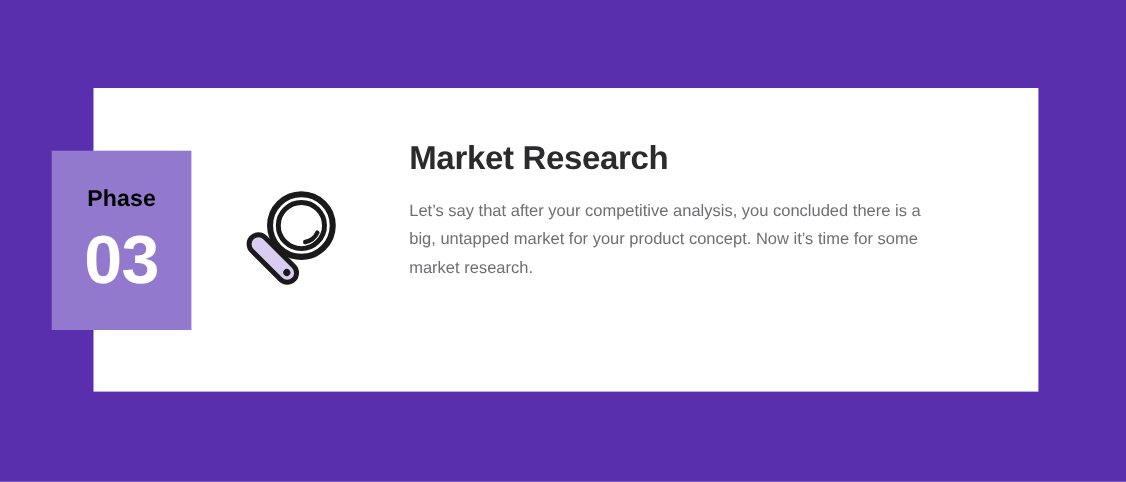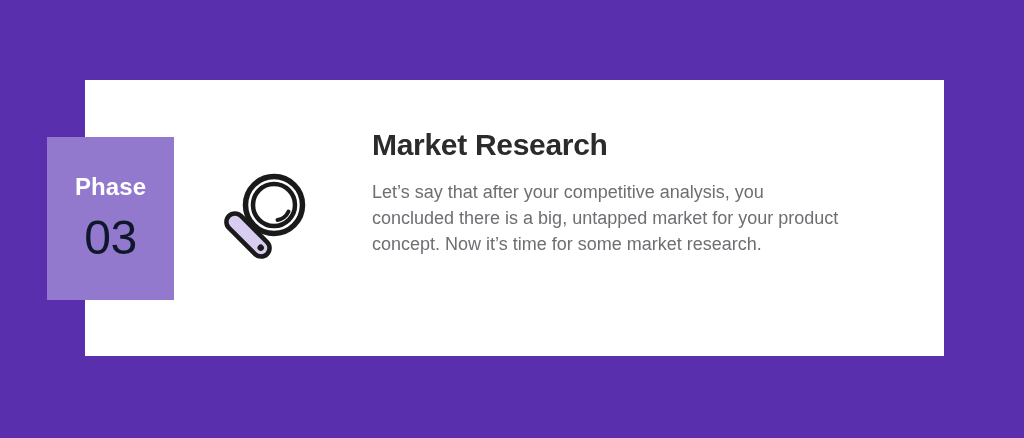--- a/index.html
+++ b/index.html
@@ -41,33 +41,33 @@
     width: 127px;
     height: 163px;
     background: #9279CE;
     z-index: 5;
     display: flex;
     flex-direction: column;
     align-items: center;
     justify-content: center;
   }
   #badge-label {
-    color: #ffffff;
+    color: #000000;
     font-family: "Liberation Sans", sans-serif;
-    font-size: 24px;
+    font-size: 21px;
     font-weight: bold;
     letter-spacing: 0.1px;
     line-height: 1;
     margin-bottom: 15px;
   }
   #badge-number {
-    color: #0f172a;
+    color: #ffffff;
     font-family: "Liberation Sans", sans-serif;
-    font-size: 48px;
-    font-weight: normal;
+    font-size: 62px;
+    font-weight: bold;
     letter-spacing: -0.5px;
     line-height: 1;
   }
 
   
   #icon-wrap {
     position: absolute;
     left: 208px;
     top: 163px;
     width: 112px;
@@ -94,21 +94,21 @@
     font-family: "Liberation Sans", sans-serif;
     font-size: 30px;
     font-weight: bold;
     letter-spacing: -0.3px;
     line-height: 1.15;
     margin: 0 0 16px 0;
   }
   .body-para {
     color: #6E6E73;
     font-family: "Liberation Sans", sans-serif;
-    font-size: 18px;
+    font-size: 15px;
     font-weight: normal;
     line-height: 26px;
     margin: 0 0 17px 0;
     max-width: 470px;
   }
   .body-para:last-child {
     margin-bottom: 0;
   }
 </style>
 </head>

